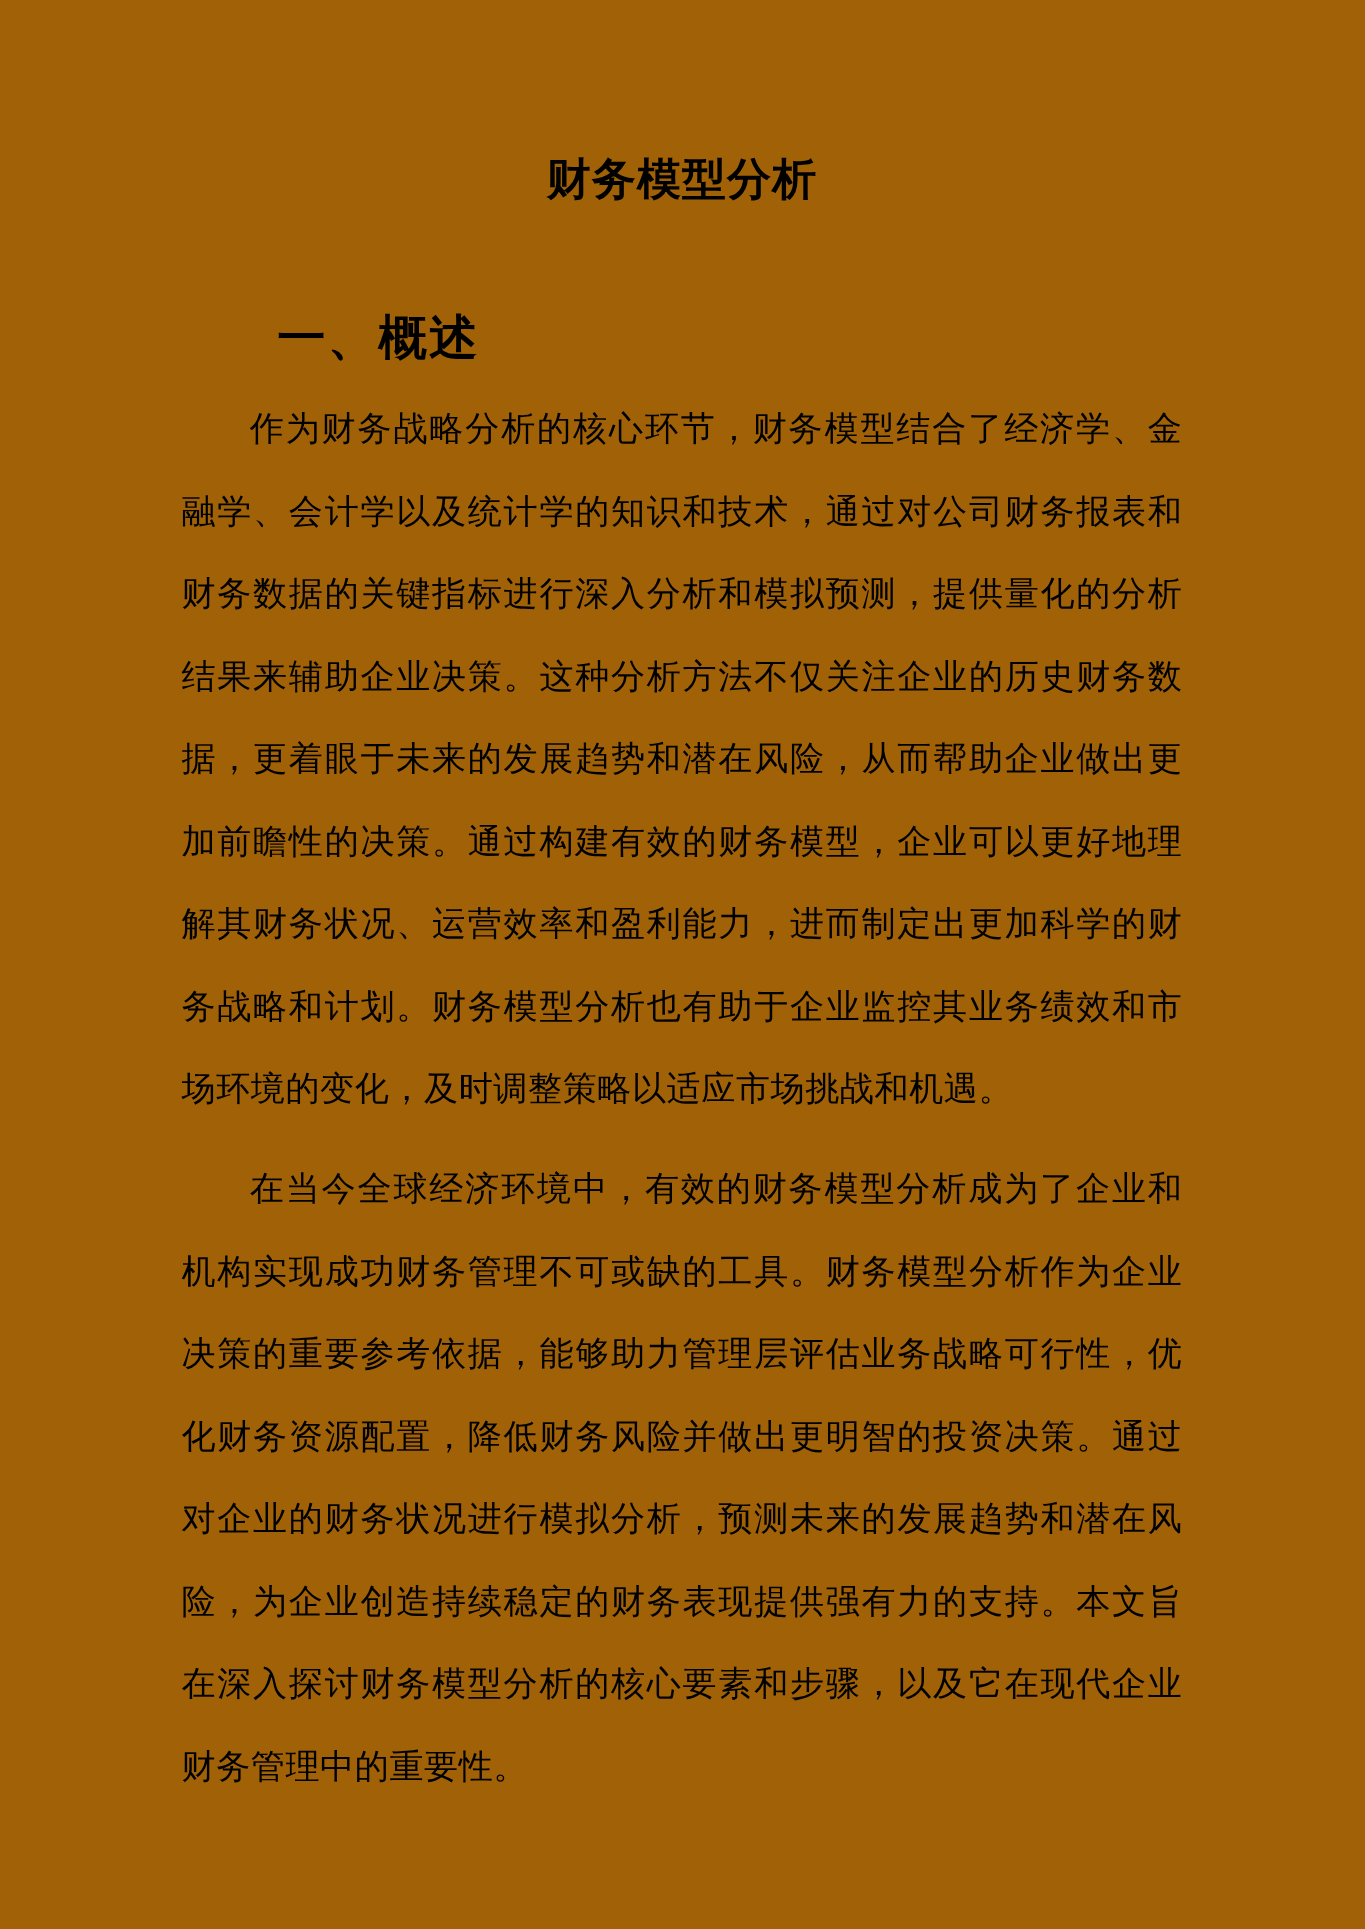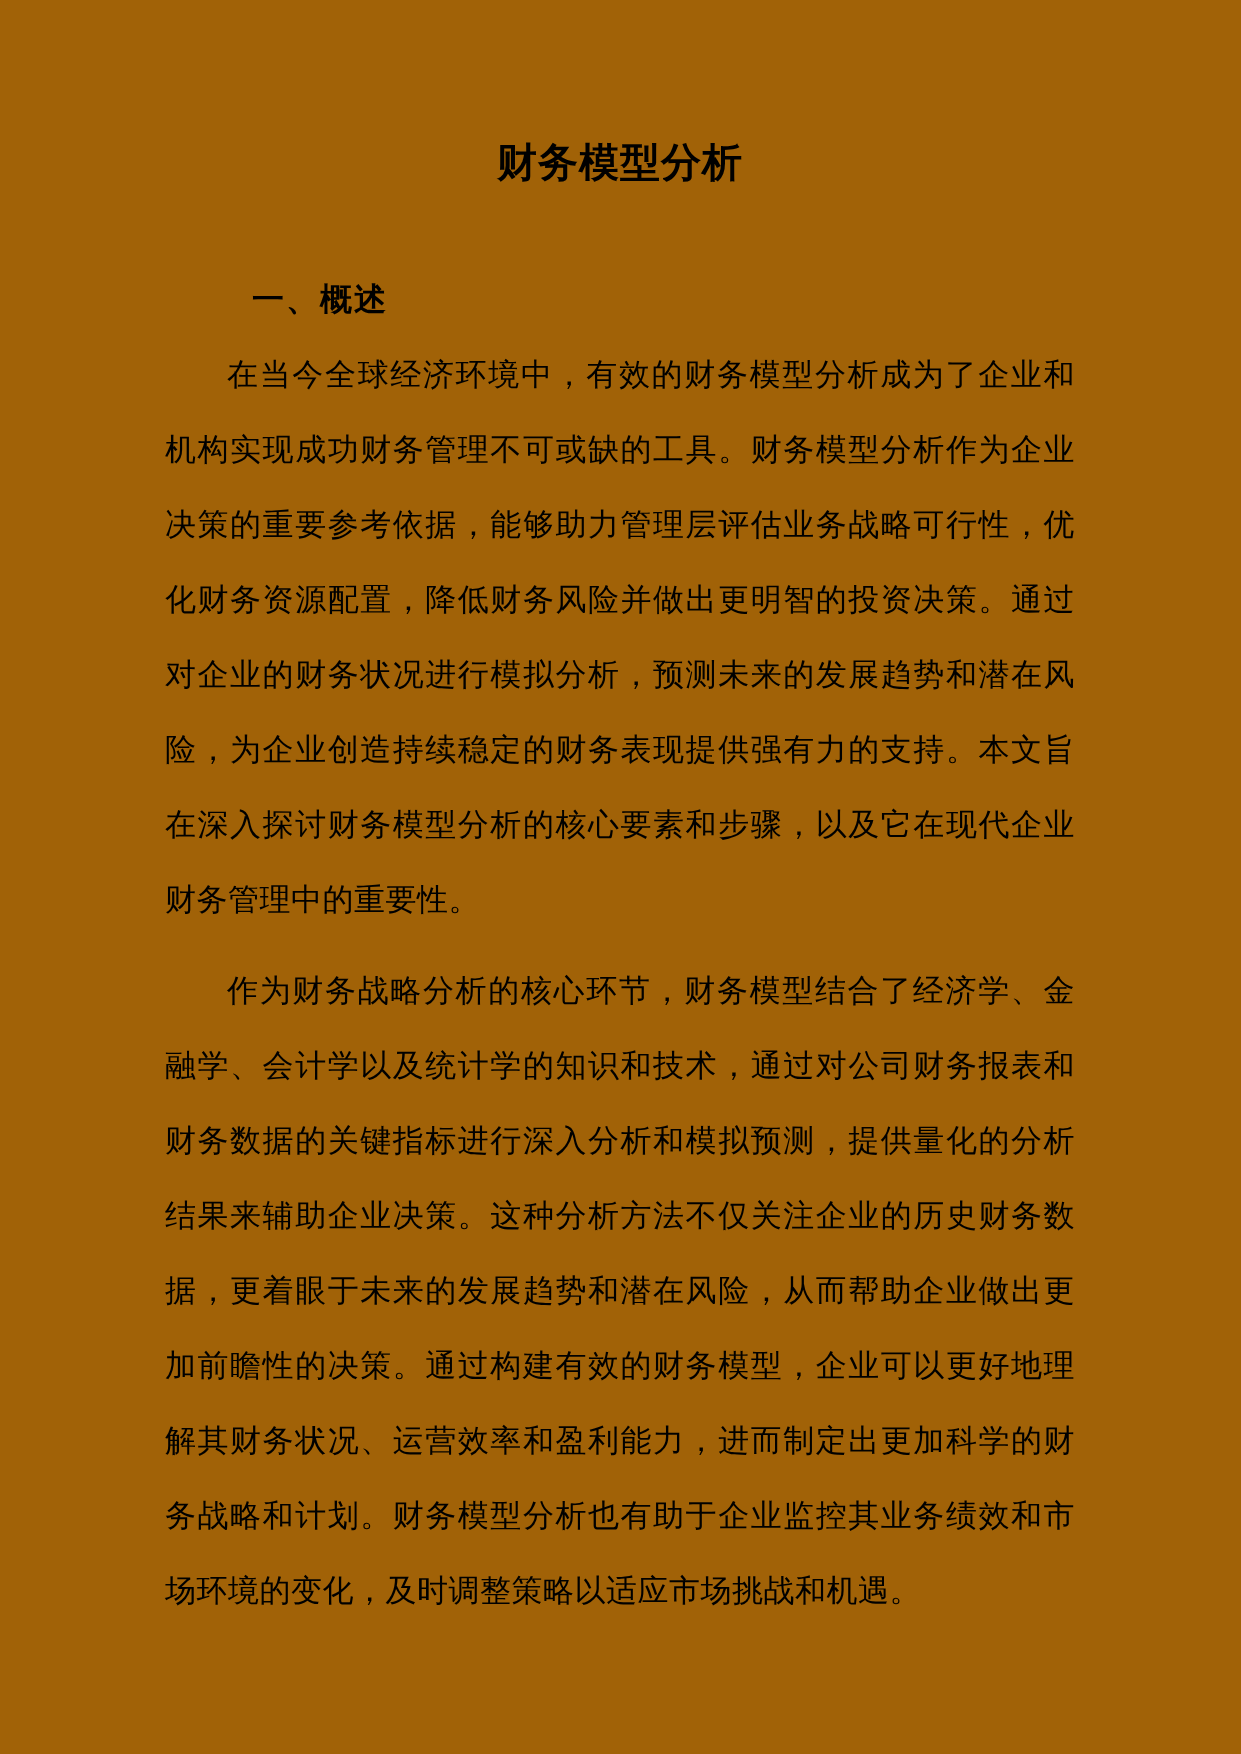--- a/index.html
+++ b/index.html
@@ -20,21 +20,21 @@
   }
   .doc-title {
     font-size: 40px;
     font-weight: bold;
     text-align: center;
     line-height: 1.4;
     margin: 0 0 88px 0;
     letter-spacing: 1px;
   }
   .section-heading {
-    font-size: 32px;
+    font-size: 44px;
     font-weight: bold;
     line-height: 1.3;
     margin: 0 0 0 87px;
     letter-spacing: 2px;
   }
   .body-paragraph {
     margin: 16px 0 0 0;
     font-size: 31px;
     line-height: 75px;
     text-align: justify;
@@ -43,16 +43,16 @@
   }
 </style>
 </head>
 <body>
 
 <div class="page">
   <h1 class="doc-title">财务模型分析</h1>
 
   <h2 class="section-heading">一、概述</h2>
 
+  <p class="body-paragraph">作为财务战略分析的核心环节，财务模型结合了经济学、金融学、会计学以及统计学的知识和技术，通过对公司财务报表和财务数据的关键指标进行深入分析和模拟预测，提供量化的分析结果来辅助企业决策。这种分析方法不仅关注企业的历史财务数据，更着眼于未来的发展趋势和潜在风险，从而帮助企业做出更加前瞻性的决策。通过构建有效的财务模型，企业可以更好地理解其财务状况、运营效率和盈利能力，进而制定出更加科学的财务战略和计划。财务模型分析也有助于企业监控其业务绩效和市场环境的变化，及时调整策略以适应市场挑战和机遇。</p>
+
   <p class="body-paragraph">在当今全球经济环境中，有效的财务模型分析成为了企业和机构实现成功财务管理不可或缺的工具。财务模型分析作为企业决策的重要参考依据，能够助力管理层评估业务战略可行性，优化财务资源配置，降低财务风险并做出更明智的投资决策。通过对企业的财务状况进行模拟分析，预测未来的发展趋势和潜在风险，为企业创造持续稳定的财务表现提供强有力的支持。本文旨在深入探讨财务模型分析的核心要素和步骤，以及它在现代企业财务管理中的重要性。</p>
-
-  <p class="body-paragraph">作为财务战略分析的核心环节，财务模型结合了经济学、金融学、会计学以及统计学的知识和技术，通过对公司财务报表和财务数据的关键指标进行深入分析和模拟预测，提供量化的分析结果来辅助企业决策。这种分析方法不仅关注企业的历史财务数据，更着眼于未来的发展趋势和潜在风险，从而帮助企业做出更加前瞻性的决策。通过构建有效的财务模型，企业可以更好地理解其财务状况、运营效率和盈利能力，进而制定出更加科学的财务战略和计划。财务模型分析也有助于企业监控其业务绩效和市场环境的变化，及时调整策略以适应市场挑战和机遇。</p>
 </div>
 
 </body></html>

